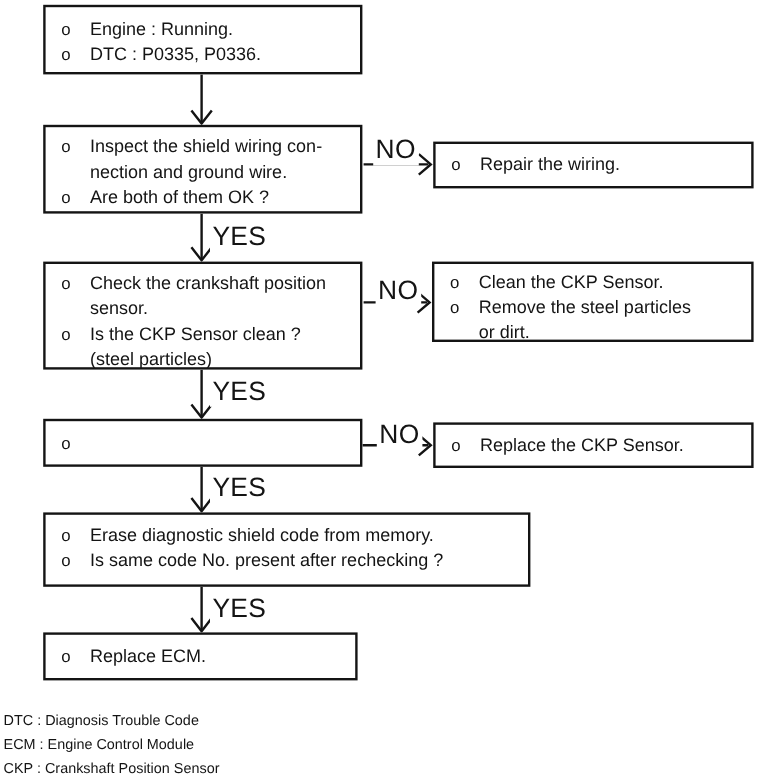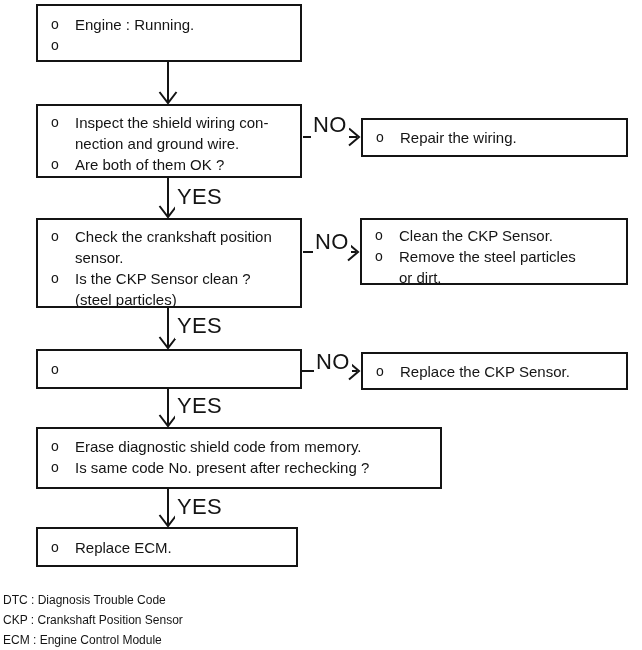--- a/index.html
+++ b/index.html
@@ -82,20 +82,21 @@
     </g>
   </svg>
 
   <div class="box" id="box-start">
     <div class="row">
       <span class="marker">o</span>
       <span class="txt">Engine : Running.</span>
     </div>
     <div class="row">
       <span class="marker">o</span>
+      <span class="txt">DTC : P0335, P0336.</span>
     </div>
   </div>
 
   <div class="box" id="box-inspect">
     <div class="row">
       <span class="marker">o</span>
       <span class="txt">Inspect the shield wiring con-
 nection and ground wire.</span>
     </div>
     <div class="row">
@@ -170,17 +171,17 @@
   <div class="edge-label" id="yes-1">YES</div>
   <div class="edge-label" id="yes-2">YES</div>
   <div class="edge-label" id="yes-3">YES</div>
   <div class="edge-label" id="yes-4">YES</div>
   <div class="edge-label" id="no-1">NO</div>
   <div class="edge-label" id="no-2">NO</div>
   <div class="edge-label" id="no-3">NO</div>
 
   <div id="legend">
     <div>DTC : Diagnosis Trouble Code</div>
+    <div>ECM : Engine Control Module</div>
     <div>CKP : Crankshaft Position Sensor</div>
-    <div>ECM : Engine Control Module</div>
   </div>
 
 </div>
 
 </body></html>

